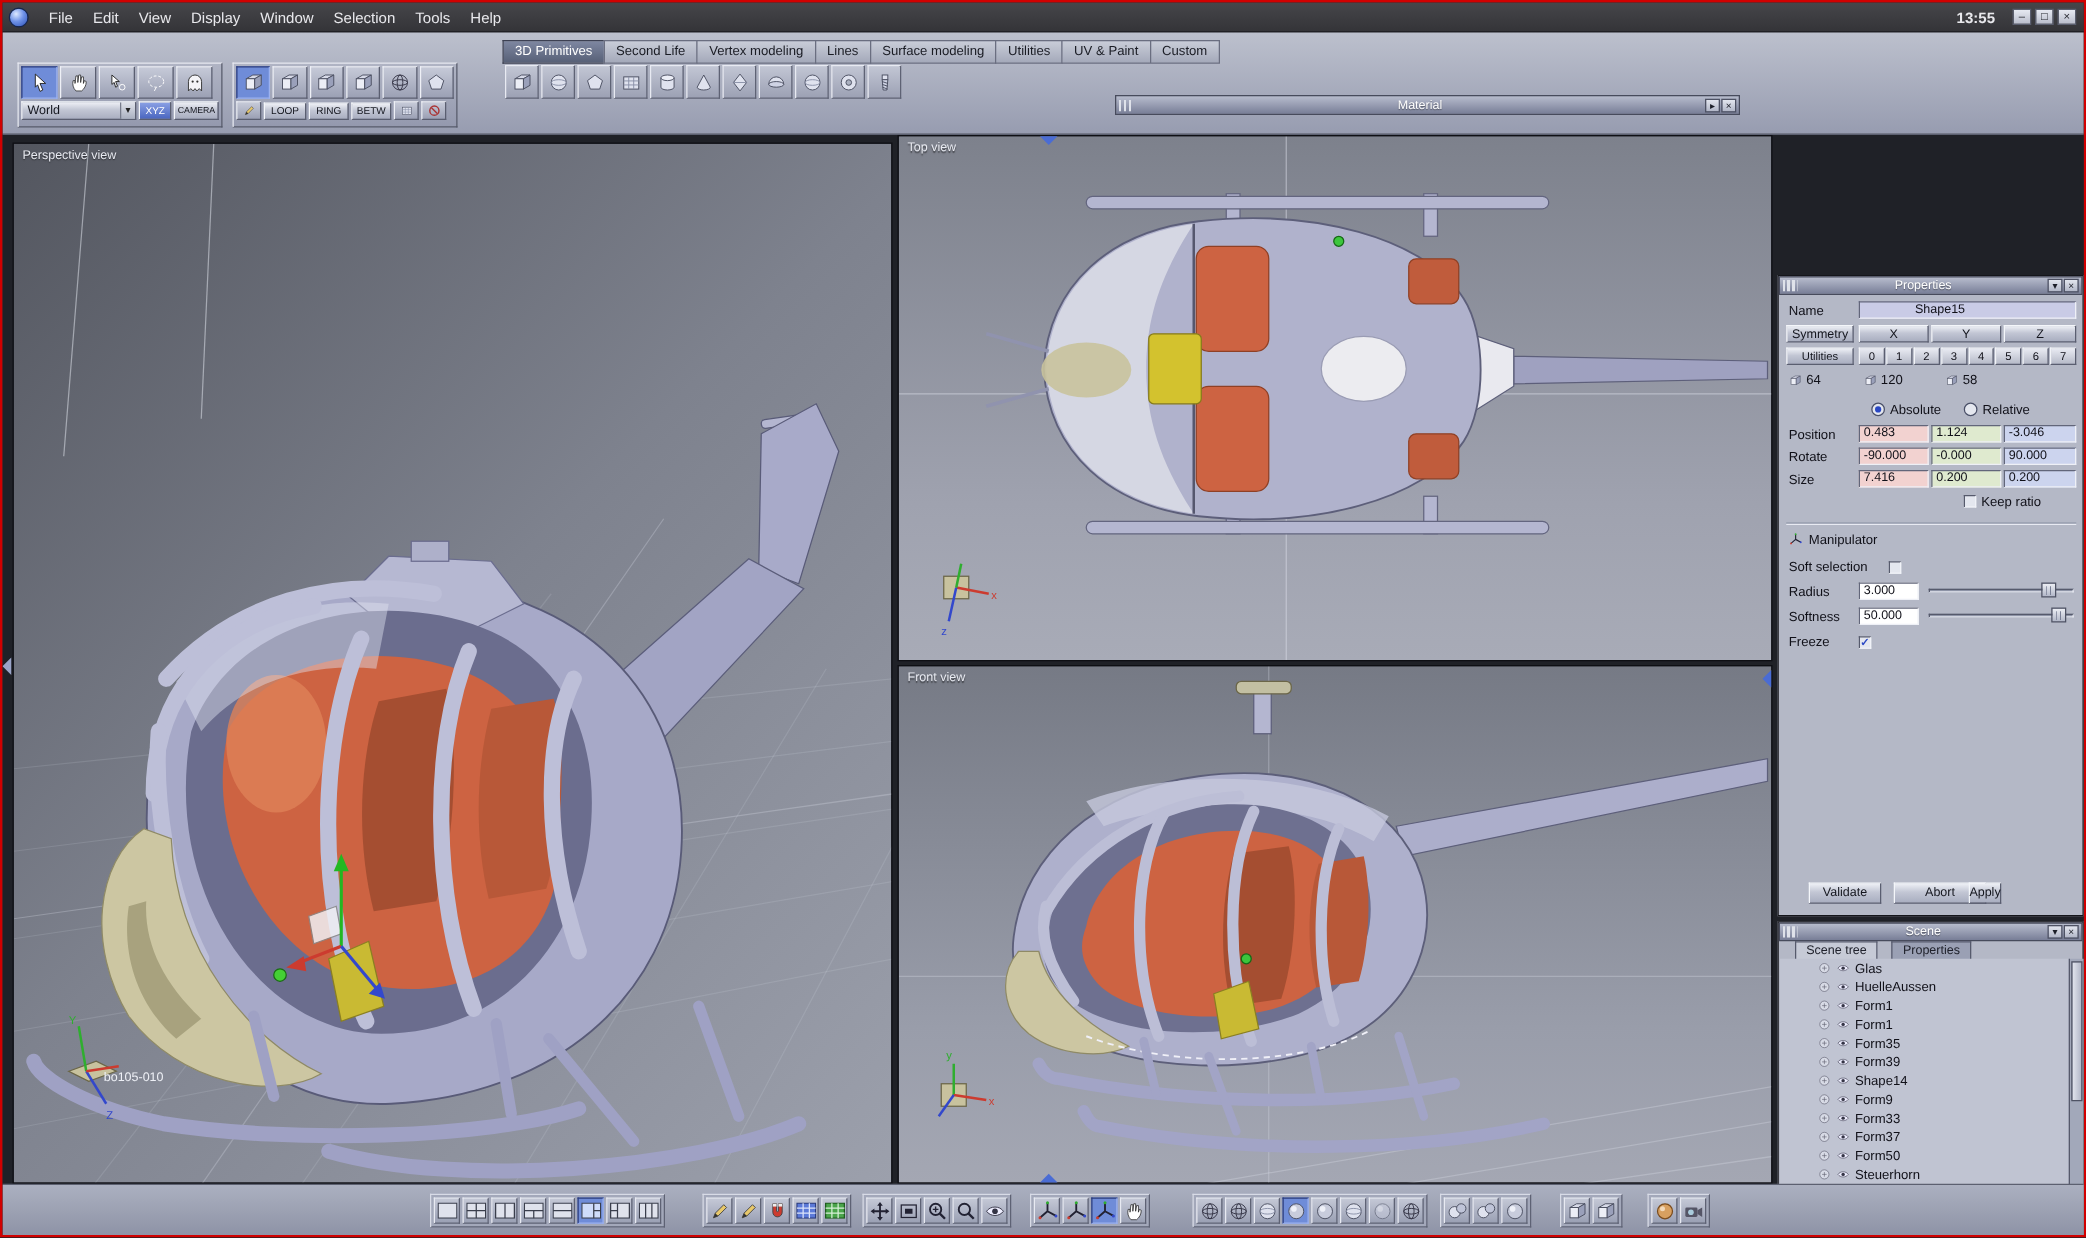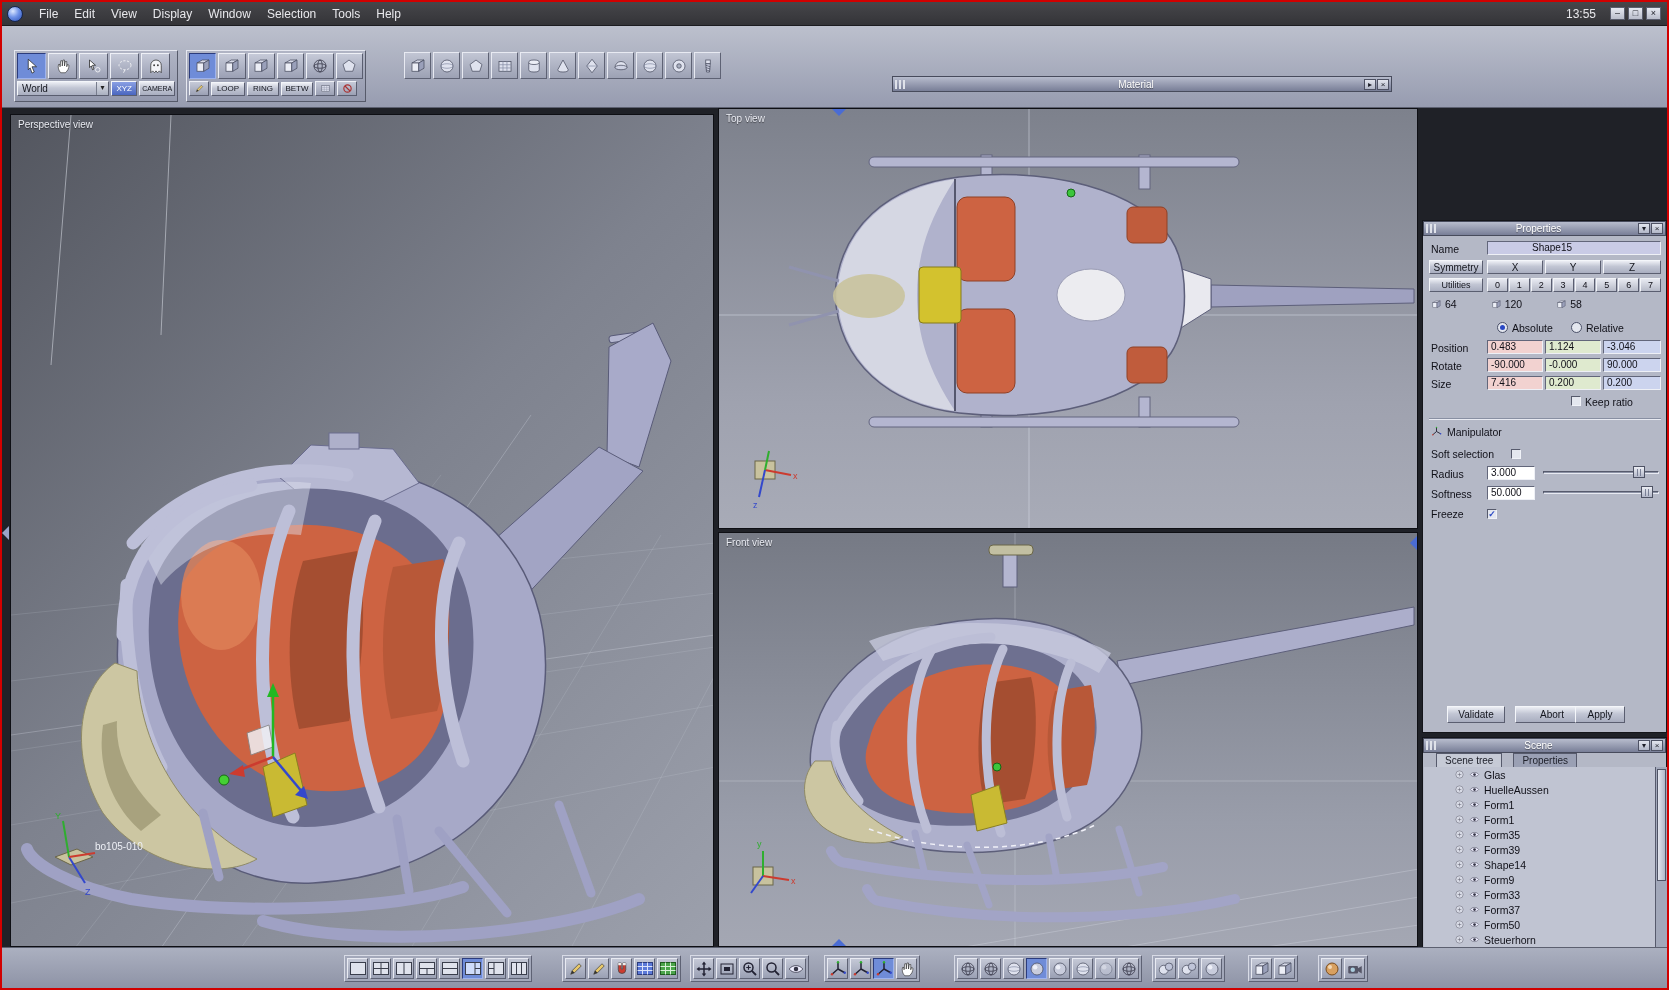--- a/index.html
+++ b/index.html
@@ -8,21 +8,21 @@
             background:#2a2c33; overflow:hidden; font-family:"Liberation Sans", sans-serif; }
   .a { position:absolute; }
 
   
   .menubar { left:0; top:0; width:1665px; height:24px; background:linear-gradient(#46464a,#343438);
              border-bottom:1px solid #1c1c20; display:flex; align-items:center; color:#e8e8ec; font-size:12px; }
   .appicon { width:16px; height:16px; border-radius:50%; margin:0 8px 0 5px;
              background:radial-gradient(circle at 35% 30%, #dce8ff, #6f92e8 45%, #2b4fb4); border:1px solid #15254e; }
   .mitem { padding:0 8px; cursor:default; }
   .mspacer { flex:1; }
-  .clock { margin-right:14px; }
+  .clock { margin-right:14px;font-weight:bold; }
   .winbtn { width:15px; height:13px; background:linear-gradient(#e6e9f1,#b9bdcb); border:1px solid #5a5e6e;
             color:#22242c; font-size:9px; line-height:11px; text-align:center; margin-right:3px; }
 
   
   .toolstrip { left:0; top:24px; width:1665px; height:82px;
                background:linear-gradient(#bcc0cd,#979cb0); border-bottom:1px solid #5c6070; }
   .toolpanel { position:absolute; background:linear-gradient(#b0b4c4,#9499ae);
                border:1px solid; border-color:#e6e8f0 #565a6a #565a6a #e6e8f0; padding:2px; }
   .ticorow { display:flex; gap:2px; }
   .tico { width:29px; height:26px; display:flex; align-items:center; justify-content:center;
@@ -58,21 +58,21 @@
   
   .main { left:0; top:106px; width:1665px; height:839px; background:#1f2127; }
   .vp { position:absolute; border:1px solid #0e0f14; overflow:hidden; }
   .vp-persp { left:8px; top:6px; width:704px; height:833px;
               background:linear-gradient(135deg,#53565f 0%,#7e828e 48%,#9ca0ac 100%); }
   .vp-top   { left:716px; top:0; width:700px; height:421px;
               background:linear-gradient(180deg,#7d818c 0%,#9fa2af 70%,#a8abb7 100%); }
   .vp-front { left:716px; top:424px; width:700px; height:415px;
               background:linear-gradient(180deg,#767a85 0%,#999daa 70%,#a4a7b3 100%); }
   .vplabel { position:absolute; left:7px; top:4px; font-size:10px; color:#e9ebf2; text-shadow:0 1px 1px rgba(0,0,0,.5); }
-  .modeltag { position:absolute; left:72px; bottom:94px; font-size:10px; color:#eef0f6;margin-left:12px; }
+  .modeltag { position:absolute; left:72px; bottom:78px; font-size:10px; color:#eef0f6; }
   .vp svg.canvas { position:absolute; left:0; top:0; }
 
   .handle-down { width:0; height:0; border-left:7px solid rgba(0,0,0,0); border-right:7px solid rgba(0,0,0,0);
                  border-top:7px solid #4a6cd4; }
   .handle-up   { width:0; height:0; border-left:7px solid rgba(0,0,0,0); border-right:7px solid rgba(0,0,0,0);
                  border-bottom:7px solid #4a6cd4; }
   .handle-left { width:0; height:0; border-top:7px solid rgba(0,0,0,0); border-bottom:7px solid rgba(0,0,0,0);
                  border-right:7px solid #4a6cd4; }
 
   
@@ -367,20 +367,31 @@
             </svg>
           </div>
         <div class="tico sm">
             <svg class="xs ic">
               <use href="#i-nosign"></use>
             </svg>
           </div>
       </div>
     </div>
 
+    <div class="rtabs">
+
+    <div class="rtab active">3D Primitives</div>
+        <div class="rtab">Second Life</div>
+        <div class="rtab">Vertex modeling</div>
+        <div class="rtab">Lines</div>
+        <div class="rtab">Surface modeling</div>
+        <div class="rtab">Utilities</div>
+        <div class="rtab">UV &amp; Paint</div>
+        <div class="rtab">Custom</div>
+      </div>
 
     <div class="picorow">
       <div class="pico">
           <svg class="ic">
             <use href="#i-cube"></use>
           </svg>
         </div>
       <div class="pico">
           <svg class="ic">
             <use href="#i-sphere"></use>
@@ -732,21 +743,21 @@
           <div class="slider" style="left:120px;top:250px;width:116px">
             <div class="strack"></div>
             <div class="sthumb" style="left:98px"></div>
           </div>
 
           <div class="plabel" style="left:8px;top:272px">Freeze</div>
           <div class="cb" style="left:64px;top:273px">✓</div>
 
           <div class="pbtn btn" style="left:24px;top:470px;width:58px;height:17px">Validate</div>
           <div class="pbtn btn" style="left:92px;top:470px;width:74px;height:17px">Abort</div>
-          <div class="pbtn btn" style="left:152px;top:470px;width:50px;height:17px">Apply</div>
+          <div class="pbtn btn" style="left:152px;top:470px;width:26px;height:17px">Apply</div>
         </div>
       </div>
 
       <div class="panel" style="top:523px;height:285px">
         <div class="hdr">
           <div class="grip"></div>
           <div class="htitle">Scene</div>
           <div class="hbtn">▾</div>
           <div class="hbtn">×</div>
         </div>

